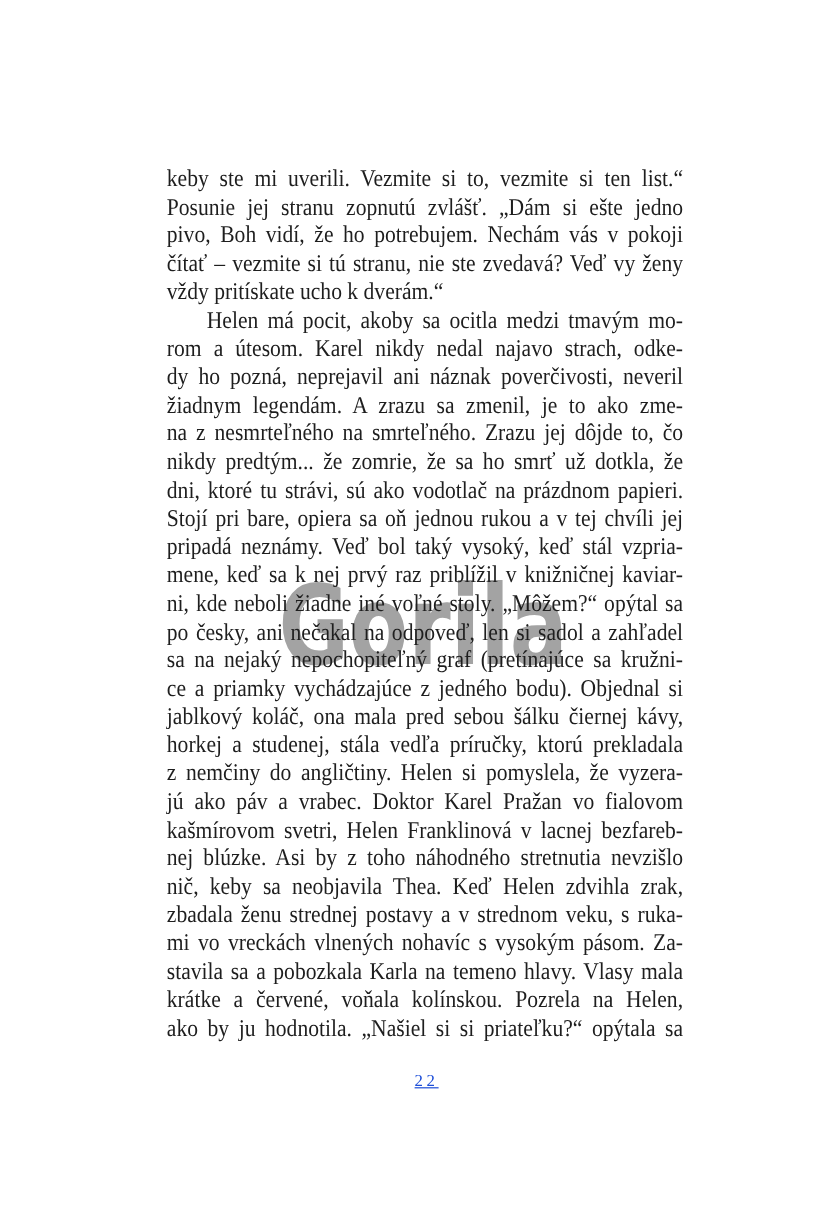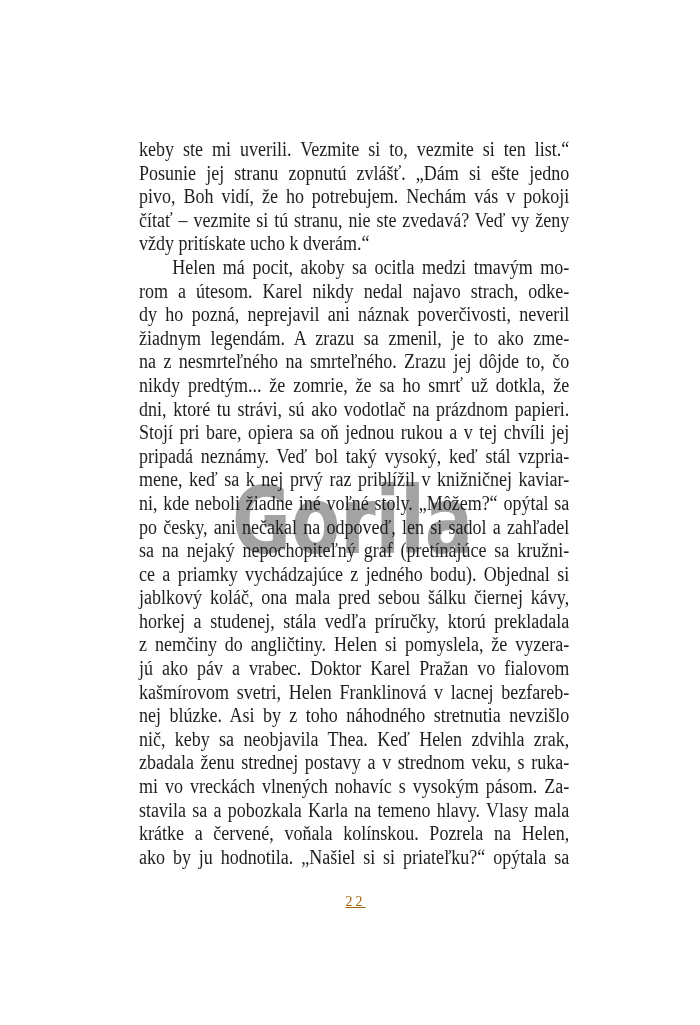--- a/index.html
+++ b/index.html
@@ -56,21 +56,21 @@
   .pagenum {
     position: absolute;
     left: 139px;
     top: 894px;
     width: 430px;
     z-index: 2;
     text-align: center;
     font-size: 14px;
     letter-spacing: 3px;
     text-indent: 3px;
-    color: #a16207;
+    color: #1d4ed8;
     text-decoration: underline;
   }
 </style>
 </head>
 <body>
 
 <div class="page">
   <div class="watermark">Gorila</div>
 
   <div class="textblock" id="textblock">

